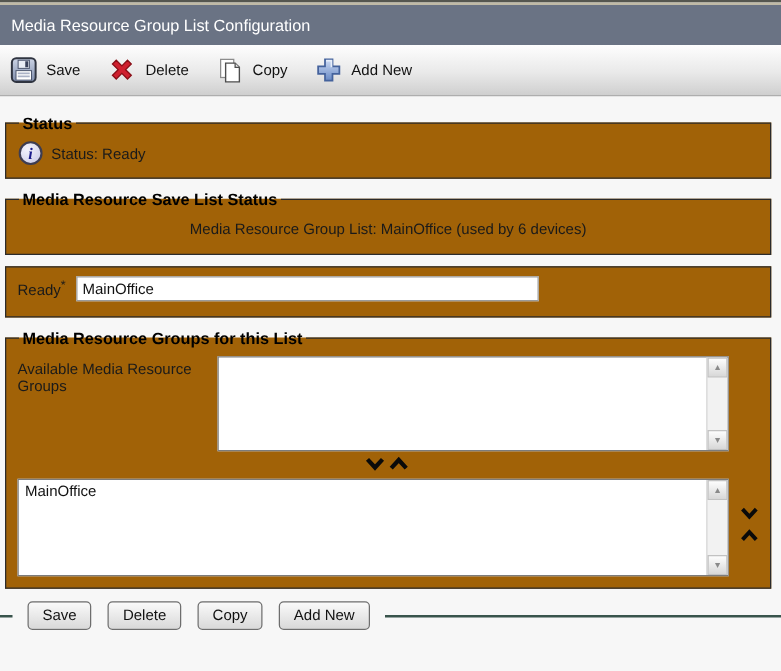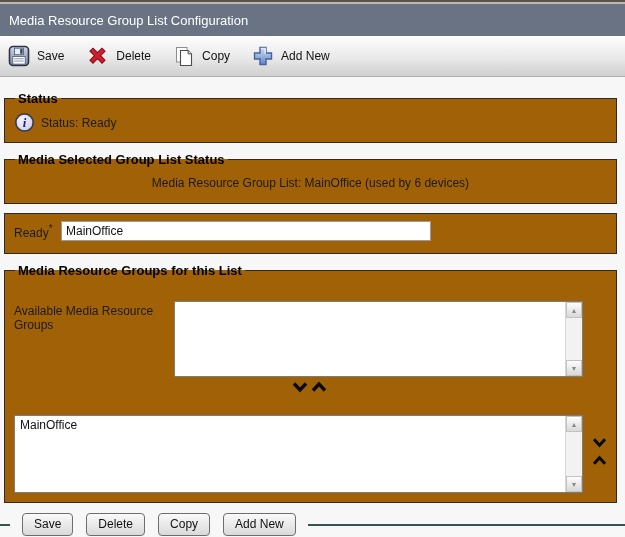--- a/index.html
+++ b/index.html
@@ -73,21 +73,21 @@
     height: 20px;
     border: 1px solid #9a9a9a;
     background: #ffffff;
     font-family: "Liberation Sans", sans-serif;
     font-size: 12px;
     padding: 1px 4px;
     color: #111;
   }
 
   
-  .grp-row { display: flex; align-items: flex-start; margin-top: 20px; }
+  .grp-row { display: flex; align-items: flex-start; margin-top: 4px; }
   .grp-label { width: 160px; padding-top: 3px; flex: none; }
   .listbox {
     position: relative;
     flex: 1;
     height: 76px;
     background: #ffffff;
     border: 1px solid #7c7c7c;
     overflow: hidden;
   }
   .listbox .opt {
@@ -234,21 +234,21 @@
       <svg width="21" height="21" viewBox="0 0 21 21">
         <circle cx="10.5" cy="10.5" r="8.7" fill="url(#gInfo)" stroke="#3d3d52" stroke-width="1.7"></circle>
         <text x="10.5" y="15" text-anchor="middle" font-family="Liberation Serif, serif" font-style="italic" font-weight="bold" font-size="13" fill="#1c1c8a">i</text>
       </svg>
     </span>
     <span>Status: Ready</span>
   </div>
 </fieldset>
 
 <fieldset>
-  <legend>Media Selected Group List Status</legend>
+  <legend>Media Resource Save List Status</legend>
   <div class="msg-row">Media Resource Group List: MainOffice (used by 6 devices)</div>
 </fieldset>
 
 <fieldset>
   <div class="name-row">
     <span class="name-label"><span>Ready</span><sup>*</sup></span>
     <input class="name-input" type="text" value="MainOffice" style="">
   </div>
 </fieldset>
 

